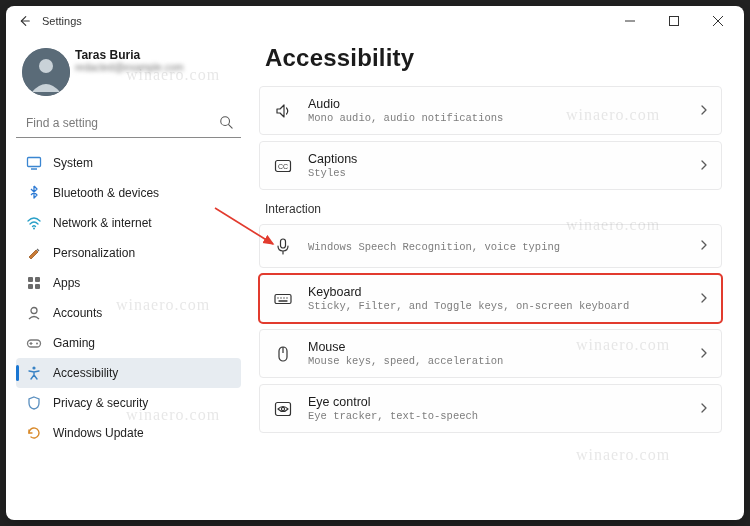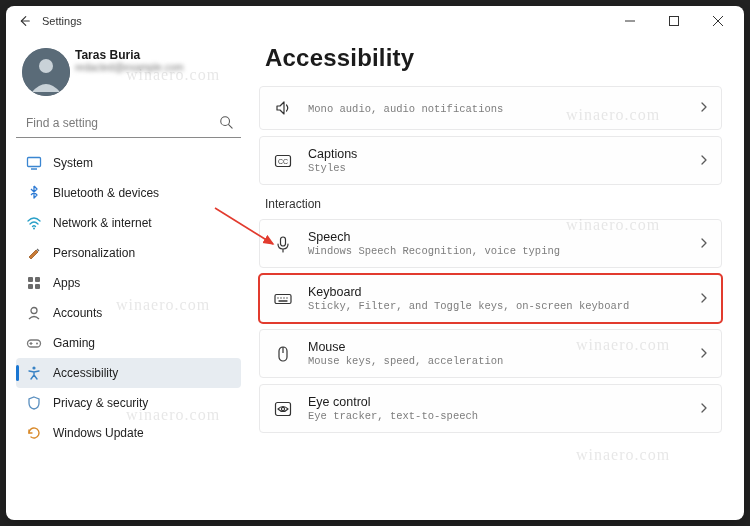--- a/index.html
+++ b/index.html
@@ -210,20 +210,21 @@
       <h1 class="page-title">Accessibility</h1>
       <div id="sections">
           <div class="card">
       <span class="cicon">
               <svg width="20" height="20" viewBox="0 0 20 20">
                 <path d="M4 8 H7 L11 4 V16 L7 12 H4 Z" fill="none" stroke="#333" stroke-width="1.2" stroke-linejoin="round"></path>
                 <path d="M13.5 7 Q16 10 13.5 13" fill="none" stroke="#333" stroke-width="1.2" stroke-linecap="round"></path>
               </svg>
             </span>
       <span class="ctext">
+        <div class="ct">Audio</div>
         <div class="cd">Mono audio, audio notifications</div>
       </span>
       <span class="chev"><svg width="10" height="12" viewBox="0 0 10 12">
                 <path d="M3 2 L7 6 L3 10" fill="none" stroke="#5a5a5a" stroke-width="1.3" stroke-linecap="round" stroke-linejoin="round"></path>
               </svg></span>
           </div>
           <div class="card">
       <span class="cicon">
               <svg width="20" height="20" viewBox="0 0 20 20">
                 <rect x="2.5" y="4.5" width="15" height="11" rx="2" fill="none" stroke="#333" stroke-width="1.2"></rect>
@@ -240,21 +241,20 @@
           </div>
           <div class="section-label">Interaction</div>
           <div class="card">
       <span class="cicon">
               <svg width="20" height="20" viewBox="0 0 20 20">
                 <rect x="7.5" y="3" width="5" height="9" rx="2.5" fill="none" stroke="#333" stroke-width="1.2"></rect>
                 <path d="M5 10 Q5 15 10 15 Q15 15 15 10 M10 15 V18" fill="none" stroke="#333" stroke-width="1.2" stroke-linecap="round"></path>
               </svg>
             </span>
       <span class="ctext">
-        <div class="ct">Speech</div>
         <div class="cd">Windows Speech Recognition, voice typing</div>
       </span>
       <span class="chev"><svg width="10" height="12" viewBox="0 0 10 12">
                 <path d="M3 2 L7 6 L3 10" fill="none" stroke="#5a5a5a" stroke-width="1.3" stroke-linecap="round" stroke-linejoin="round"></path>
               </svg></span>
           </div>
           <div class="card highlighted">
       <span class="cicon">
               <svg width="20" height="20" viewBox="0 0 20 20">
                 <rect x="2" y="5.5" width="16" height="9" rx="1.5" fill="none" stroke="#333" stroke-width="1.2"></rect>

